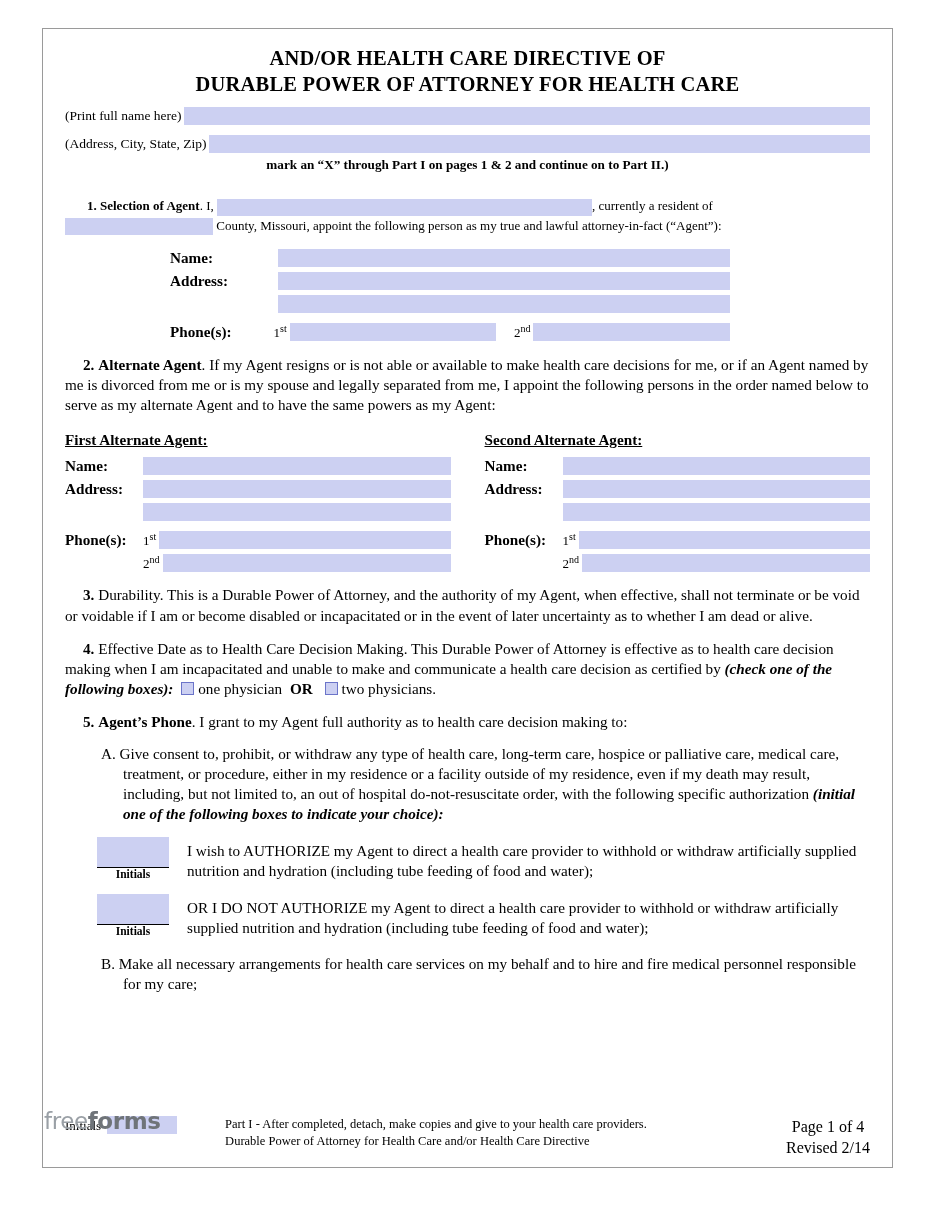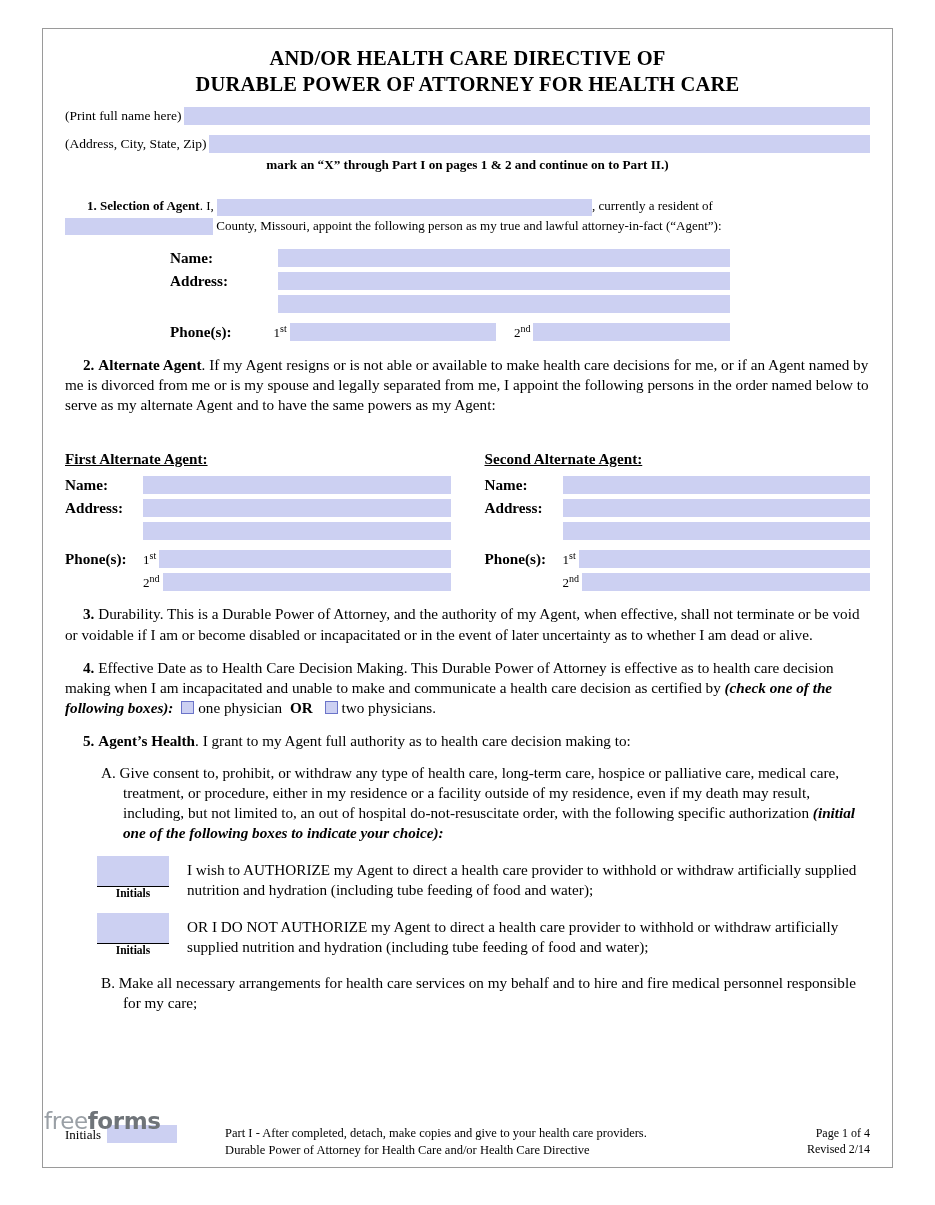--- a/index.html
+++ b/index.html
@@ -108,21 +108,21 @@
     margin-top: 10px;
   }
   .phone-line .lab { width: 108px; font-weight: bold; font-size: 15.2px; }
   .sup { font-size: 10px; vertical-align: super; }
   .ord { font-size: 13px; padding-right: 3px; }
   .alts {
     display: flex;
     margin-top: 16px;
     gap: 34px;
   }
-  .alt-col { flex: 1 1 0; margin-top: 19px; }
+  .alt-col { flex: 1 1 0; }
   .alt-head {
     font-weight: bold;
     font-size: 15.2px;
     text-decoration: underline;
     margin-bottom: 8px;
   }
   .alt-row {
     display: flex;
     align-items: center;
     margin-bottom: 5px;
@@ -186,21 +186,21 @@
     position: absolute;
     left: 22px;
     right: 22px;
     bottom: 8px;
     display: flex;
     align-items: flex-start;
   }
   .footer .fi-lab { font-size: 13px; padding-top: 2px; }
   .footer .fi-fill { width: 70px; height: 18px; background: #ccd0f2; margin-left: 6px; }
   .footer .fmid { flex: 1 1 auto; text-align: left; padding-left: 48px; font-size: 12.5px; line-height: 1.35; }
-  .footer .fright { text-align: right; font-size: 12px; line-height: 1.35; white-space: nowrap; }
+  .footer .fright { text-align: center; font-size: 16px; line-height: 1.35; white-space: nowrap; }
   .brand {
     position: absolute;
     left: 44px;
     top: 1108px;
     font-family: "DejaVu Sans", sans-serif;
     font-size: 23px;
     color: #9aa0a6;
     letter-spacing: -0.4px;
   }
   .brand b { color: #6f7479; font-weight: bold; }
@@ -328,21 +328,21 @@
       <span style="font-weight:bold;">4.</span>
       <span style="font-weight:normal;">Effective Date as to Health Care Decision Making</span><span>.  This Durable Power of Attorney is effective as to health care decision making when I am incapacitated and unable to make and communicate a health care decision as certified by</span>
       <span class="ital" style="font-weight:bold;">(check one of the following boxes):</span>
       <span class="chk"></span><span>one physician</span>
       <span style="font-weight:bold;padding:0 4px;">OR</span>
       <span class="chk"></span><span>two physicians.</span>
     </p>
 
     <p class="body indent">
       <span style="font-weight:bold;">5.</span>
-      <span style="font-weight:bold;">Agent’s Health</span><span>.  I grant to my Agent full authority as to health care decision making to:</span>
+      <span style="font-weight:bold;">Agent’s Phone</span><span>.  I grant to my Agent full authority as to health care decision making to:</span>
     </p>
 
     <div class="list-a">
       <div class="hang">
         <span>A.</span>
         <span>Give consent to, prohibit, or withdraw any type of health care, long-term care, hospice or palliative care, medical care, treatment, or procedure, either in my residence or a facility outside of my residence, even if my death may result, including, but not limited to, an out of hospital do-not-resuscitate order, with the following specific authorization </span><span class="ital" style="font-weight:bold;">(initial one of the following boxes to indicate your choice):</span>
       </div>
     </div>
 
     <div class="initial-row">

